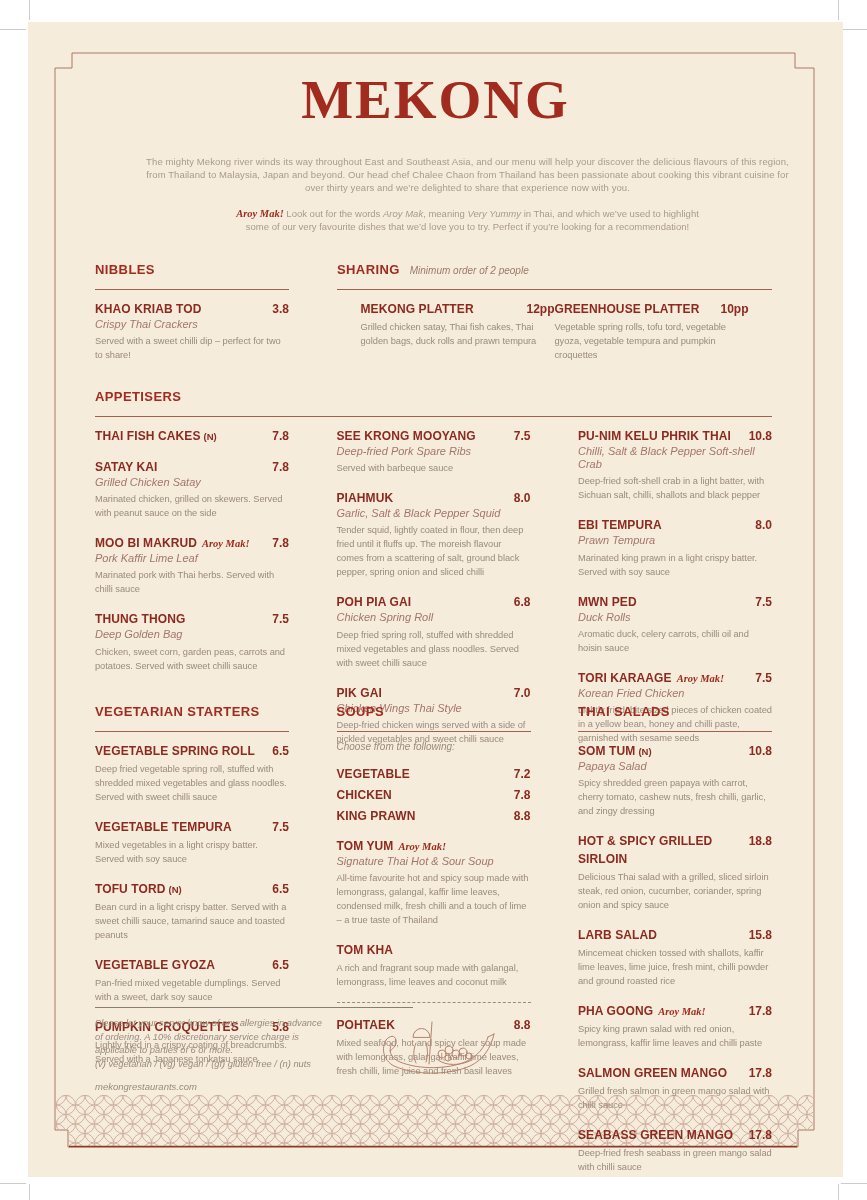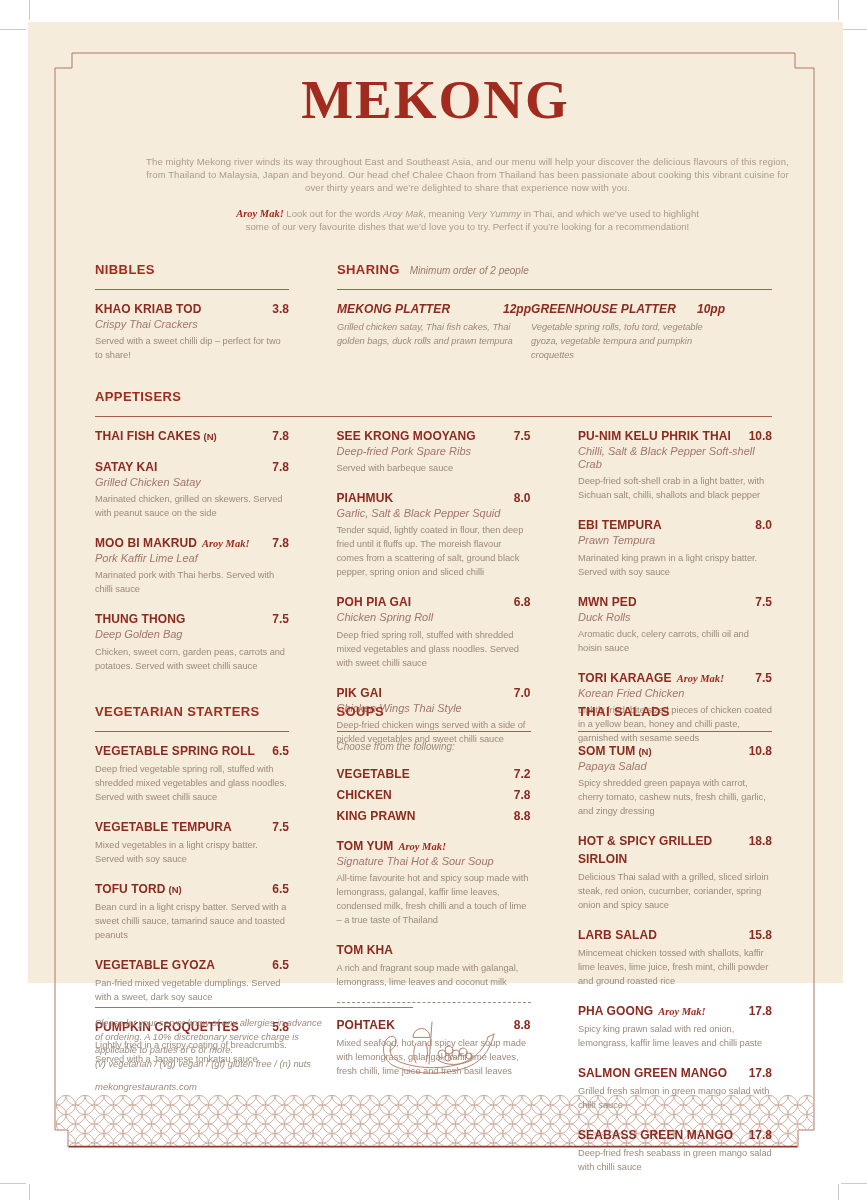--- a/index.html
+++ b/index.html
@@ -1,19 +1,19 @@
 <!DOCTYPE html>
 <html><head>
 <meta charset="utf-8">
 <style>
   html,body{margin:0;padding:0;}
   body{width:867px;height:1200px;background:#ffffff;font-family:"Liberation Sans",sans-serif;}
   .canvas{position:relative;width:867px;height:1200px;background:#ffffff;overflow:hidden;}
   .cm{position:absolute;background:#cccccc;}
-  .page{position:absolute;left:28px;top:22px;width:815px;height:961px;background:#f6ecdb;}
+  .page{position:absolute;left:28px;top:22px;width:815px;height:1155px;background:#f6ecdb;}
   .deco{position:absolute;left:0;top:0;pointer-events:none;}
   .title{position:absolute;top:48px;left:0;width:100%;text-align:center;margin:0;
     font-family:"Liberation Serif",serif;font-weight:bold;font-size:55px;line-height:1.1;
     color:#a02b1e;letter-spacing:2px;}
   .intro{position:absolute;top:133px;left:0;width:100%;text-align:center;
     font-size:9.5px;line-height:13px;color:#a99b8b;letter-spacing:.1px;padding-left:32px;}
   .intro div{white-space:nowrap;}
   .aroy{position:absolute;top:185px;left:0;width:100%;text-align:center;
     font-size:9.5px;line-height:13px;color:#a99b8b;padding-left:32px;}
   .part-bold{font-family:"Liberation Serif",serif;font-weight:bold;font-style:italic;color:#9f2b1e;font-size:10.5px;}
@@ -22,21 +22,21 @@
   .rowB{position:absolute;left:67px;top:367px;width:677px;}
   .rowC{position:absolute;left:67px;top:682px;width:677px;display:flex;justify-content:space-between;}
   .sec-nibbles{width:194px;}
   .sec-sharing{margin-left:48px;width:435px;}
   .colw{width:194px;}
   h2{margin:0;font-size:13px;line-height:16px;font-weight:bold;color:#a02b1e;letter-spacing:.4px;white-space:nowrap;}
   .hrow{display:flex;align-items:baseline;gap:10px;}
   .note-it{font-style:italic;font-size:10px;color:#9d7968;}
   .rule{height:0;border-top:1px solid #a4604a;margin:11px 0 9px 0;}
   .cols3{display:flex;justify-content:space-between;}
-  .hcols{display:flex;justify-content:flex-start;font-style:italic;}
+  .hcols{display:flex;justify-content:center;}
   .hcols .item{width:194px;}
   .choose-note{font-style:italic;font-size:10px;color:#9a8b7d;margin:2px 0 12px 0;}
   .item{margin-bottom:13px;}
   .item.compact{margin-bottom:3px;}
   .item.spaced{margin-top:12px;}
   .irow{display:flex;justify-content:space-between;align-items:baseline;}
   .inamewrap{max-width:164px;}
   .iname{font-weight:bold;font-size:12px;line-height:1.2;color:#8d2a20;letter-spacing:.1px;}
   .isuf{font-weight:bold;font-size:9.5px;color:#8d2a20;margin-left:3px;}
   .itag{font-family:"Liberation Serif",serif;font-weight:bold;font-style:italic;font-size:10.5px;color:#9f2b1e;margin-left:5px;}

